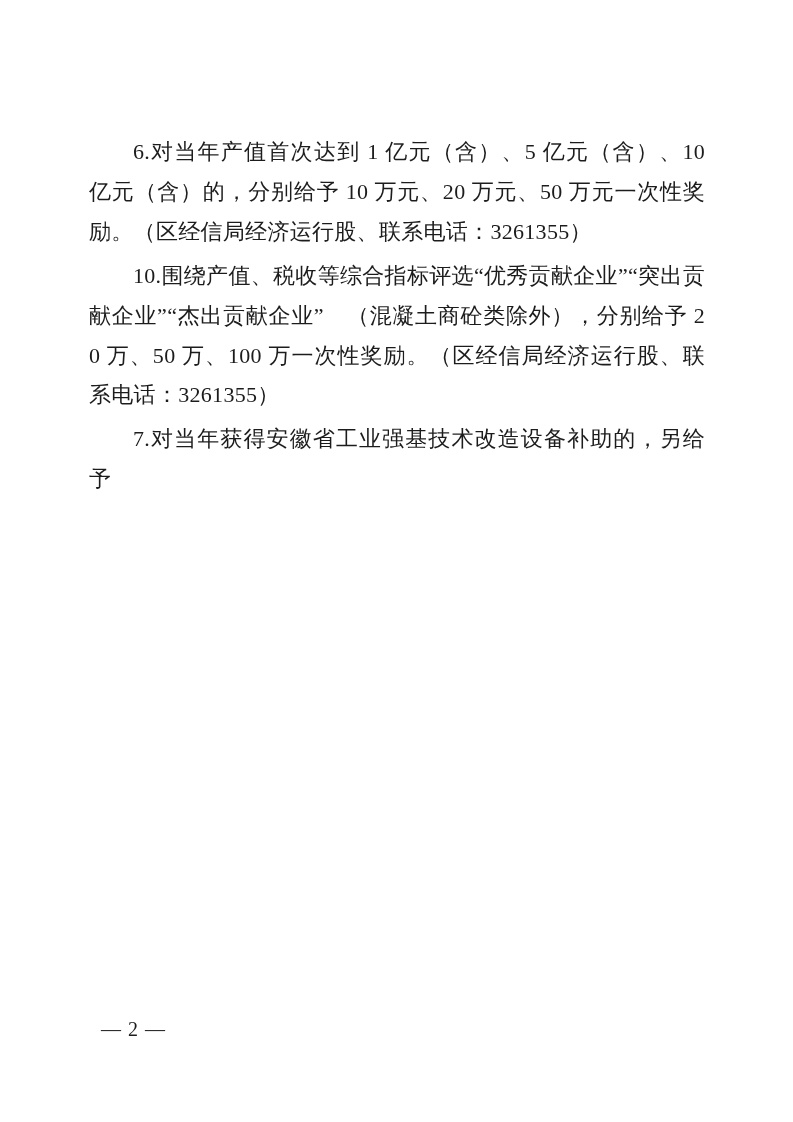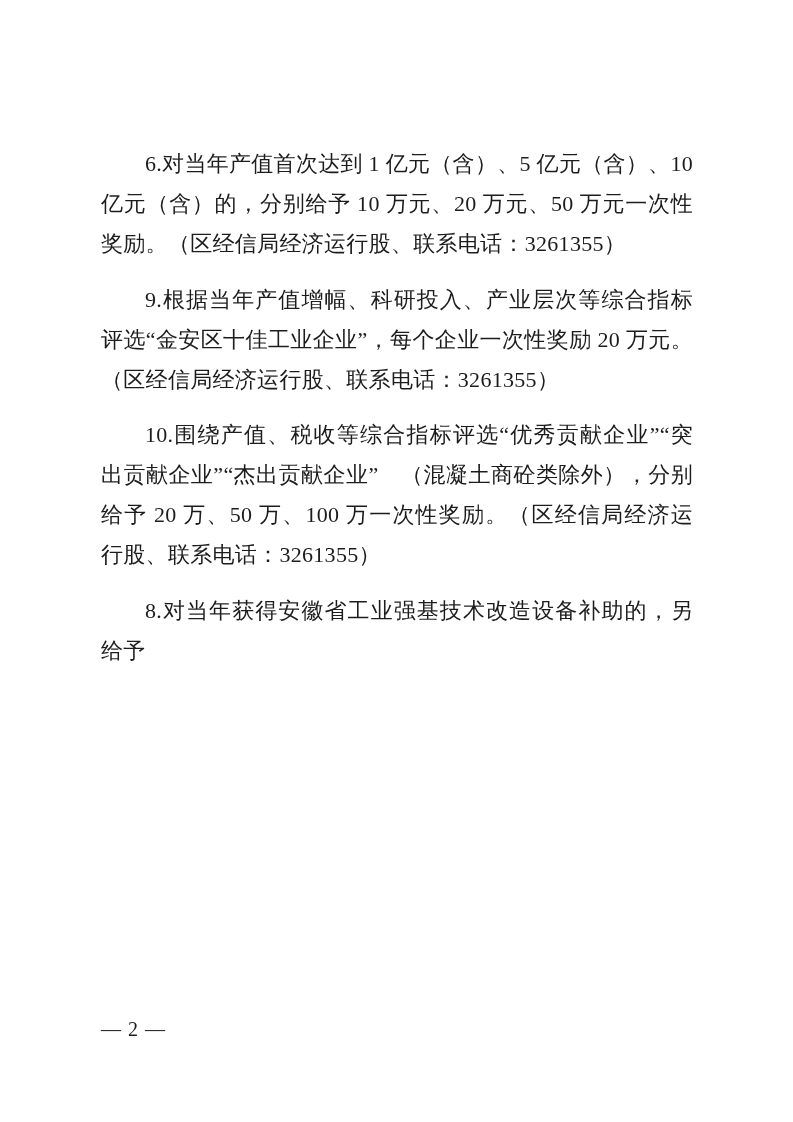--- a/index.html
+++ b/index.html
@@ -16,21 +16,21 @@
     font-family: "Liberation Serif", "DejaVu Serif", serif;
     color: #1c1c1c;
   }
   .doc-body {
     position: absolute;
     left: 85px;
     top: 128px;
     width: 624px;
   }
   .para {
-    margin: 16px;
+    margin: 4px;
     padding: 0;
     font-size: 22px;
     line-height: 39.9px;
     text-indent: 2em;
     text-align: justify;
     text-justify: inter-ideograph;
     letter-spacing: 0.3px;
     word-break: break-all;
   }
   .page-number {
@@ -42,18 +42,17 @@
     letter-spacing: 1px;
     color: #1c1c1c;
   }
 </style>
 </head>
 <body>
 
 <div class="page">
   <div class="doc-body">
     <p class="para">6.对当年产值首次达到 1 亿元（含）、5 亿元（含）、10 亿元（含）的，分别给予 10 万元、20 万元、50 万元一次性奖励。（区经信局经济运行股、联系电话：3261355）</p>
-    <p class="para">9.根据当年产值增幅、科研投入、产业层次等综合指标评选“金安区十佳工业企业”，每个企业一次性奖励 20 万元。（区经信局经济运行股、联系电话：3261355）</p>
     <p class="para">10.围绕产值、税收等综合指标评选“优秀贡献企业”“突出贡献企业”“杰出贡献企业”　（混凝土商砼类除外），分别给予 20 万、50 万、100 万一次性奖励。（区经信局经济运行股、联系电话：3261355）</p>
-    <p class="para">8.对当年获得安徽省工业强基技术改造设备补助的，另给予</p>
+    <p class="para">7.对当年获得安徽省工业强基技术改造设备补助的，另给予</p>
   </div>
   <div class="page-number">— 2 —</div>
 </div>
 
 </body></html>

